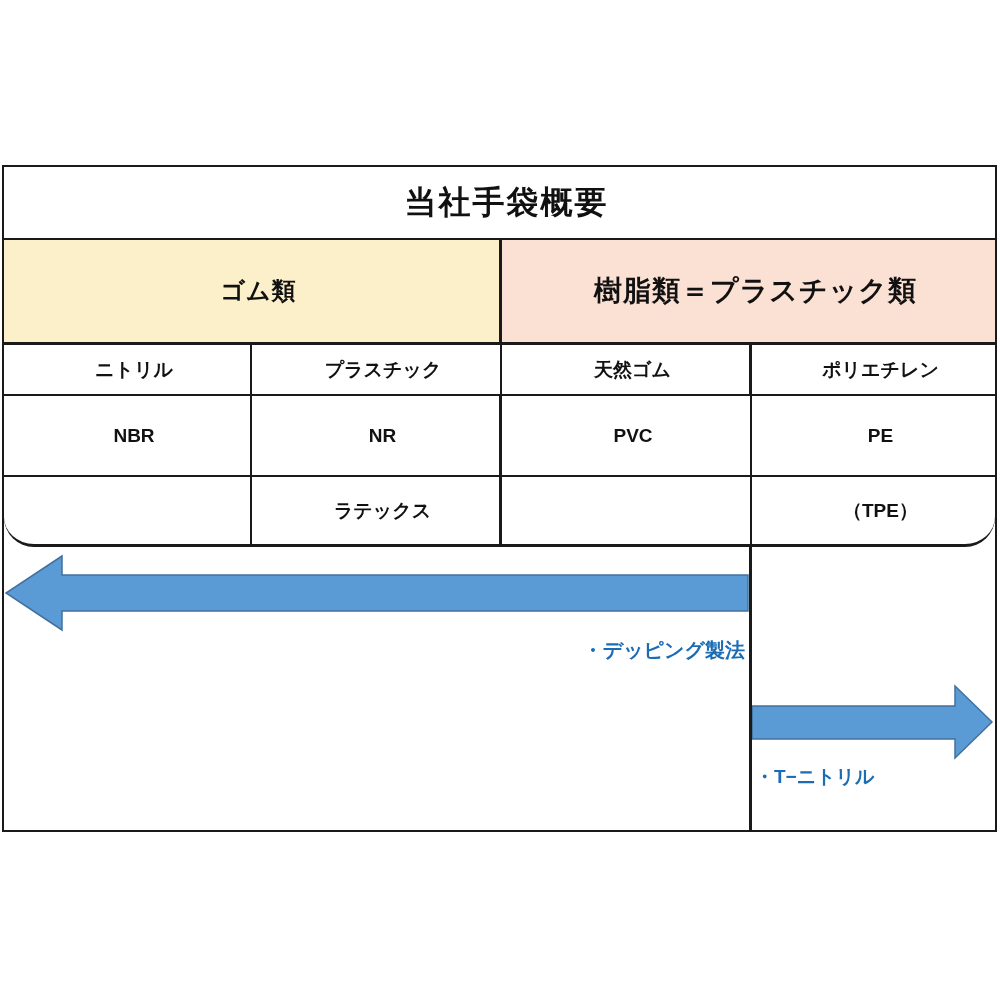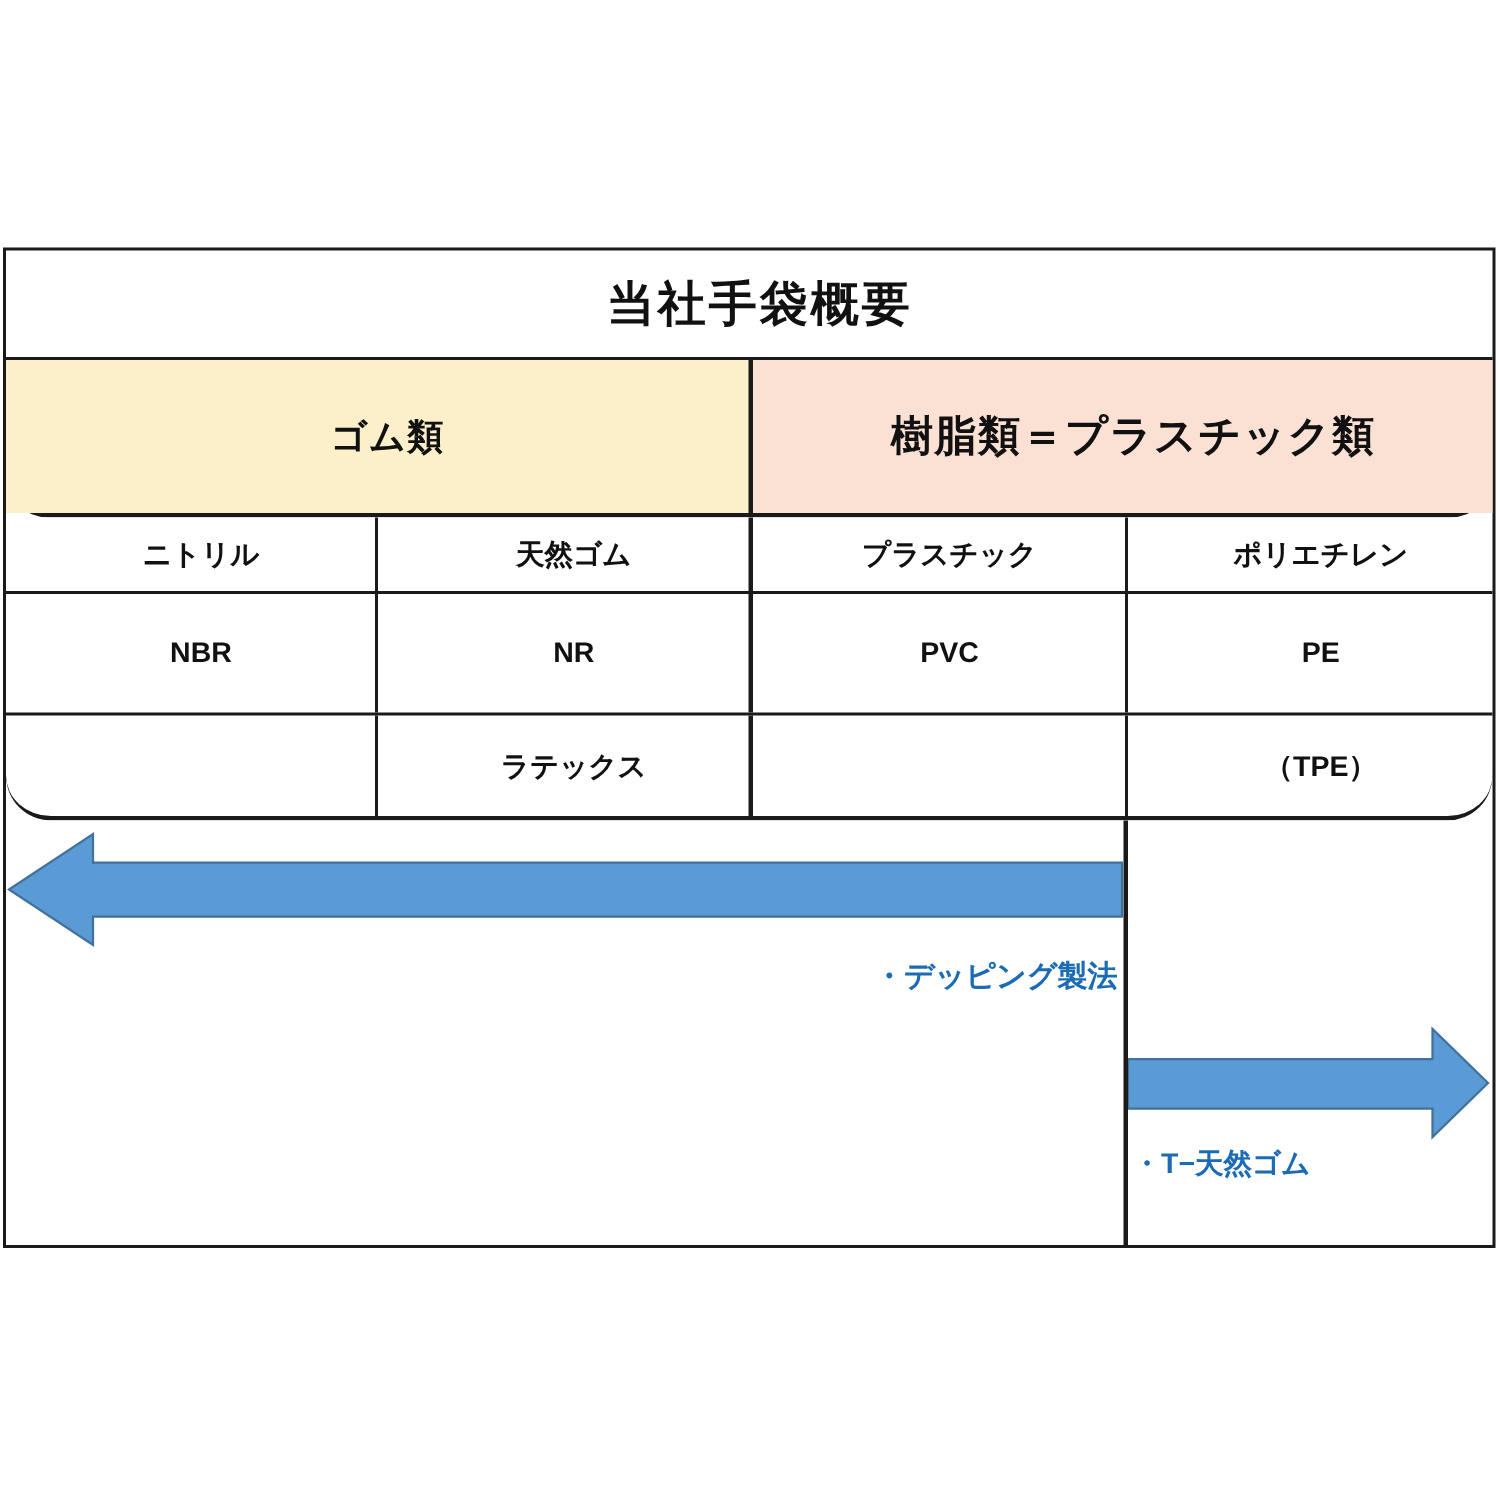--- a/index.html
+++ b/index.html
@@ -40,21 +40,20 @@
     padding-left: 14px;
   }
   .row-title {
     height: 73px;
     border-bottom: 2px solid #1a1a1a;
   }
   .row-title .cell { width: 100%; font-size: 32px; font-weight: bold; letter-spacing: 2px; }
   .row-cat {
     height: 105px;
     border-bottom: 3px solid #1a1a1a;
-    border-radius: 28px;
   }
   .cat-rubber {
     width: 498px;
     background: #fcf0ca;
     border-right: 3px solid #1a1a1a;
     font-size: 24px; font-weight: bold; letter-spacing: 1px;
   }
   .cat-plastic {
     flex: 1;
     background: #fbe0d4;
@@ -121,22 +120,22 @@
       <div class="cell">当社手袋概要</div>
     </div>
 
     <div class="row row-cat">
       <div class="cell cat-rubber">ゴム類</div>
       <div class="cell cat-plastic">樹脂類＝プラスチック類</div>
     </div>
 
     <div class="row row-materials">
       <div class="cell c1">ニトリル</div>
+      <div class="cell c3">プラスチック</div>
       <div class="cell c2">天然ゴム</div>
-      <div class="cell c3">プラスチック</div>
       <div class="cell c4">ポリエチレン</div>
     </div>
 
     <div class="row row-codes">
       <div class="cell c1">NBR</div>
       <div class="cell c2">NR</div>
       <div class="cell c3">PVC</div>
       <div class="cell c4">PE</div>
     </div>
 
@@ -152,19 +151,19 @@
         <svg class="arrow-left-svg" width="746" height="80" viewBox="0 0 746 80">
           <polygon points="744,22 58,22 58,3 2,40 58,77 58,58 744,58" fill="#5b9bd5" stroke="#41719c" stroke-width="1.5" stroke-linejoin="miter"></polygon>
         </svg>
         <div class="dipping-label">・デッピング製法</div>
       </div>
       <div class="bottom-right">
         <svg class="arrow-right-svg" width="242" height="78" viewBox="0 0 242 78">
           <polygon points="0,22 203,22 203,2 240,38 203,74 203,55 0,55" fill="#5b9bd5" stroke="#41719c" stroke-width="1.5" stroke-linejoin="miter"></polygon>
         </svg>
         <div class="right-method-labels">
-          <div>・T−天然ゴム</div>
+          <div>・T−ニトリル</div>
         </div>
       </div>
     </div>
 
   </div>
 </div>
 
 </body></html>

